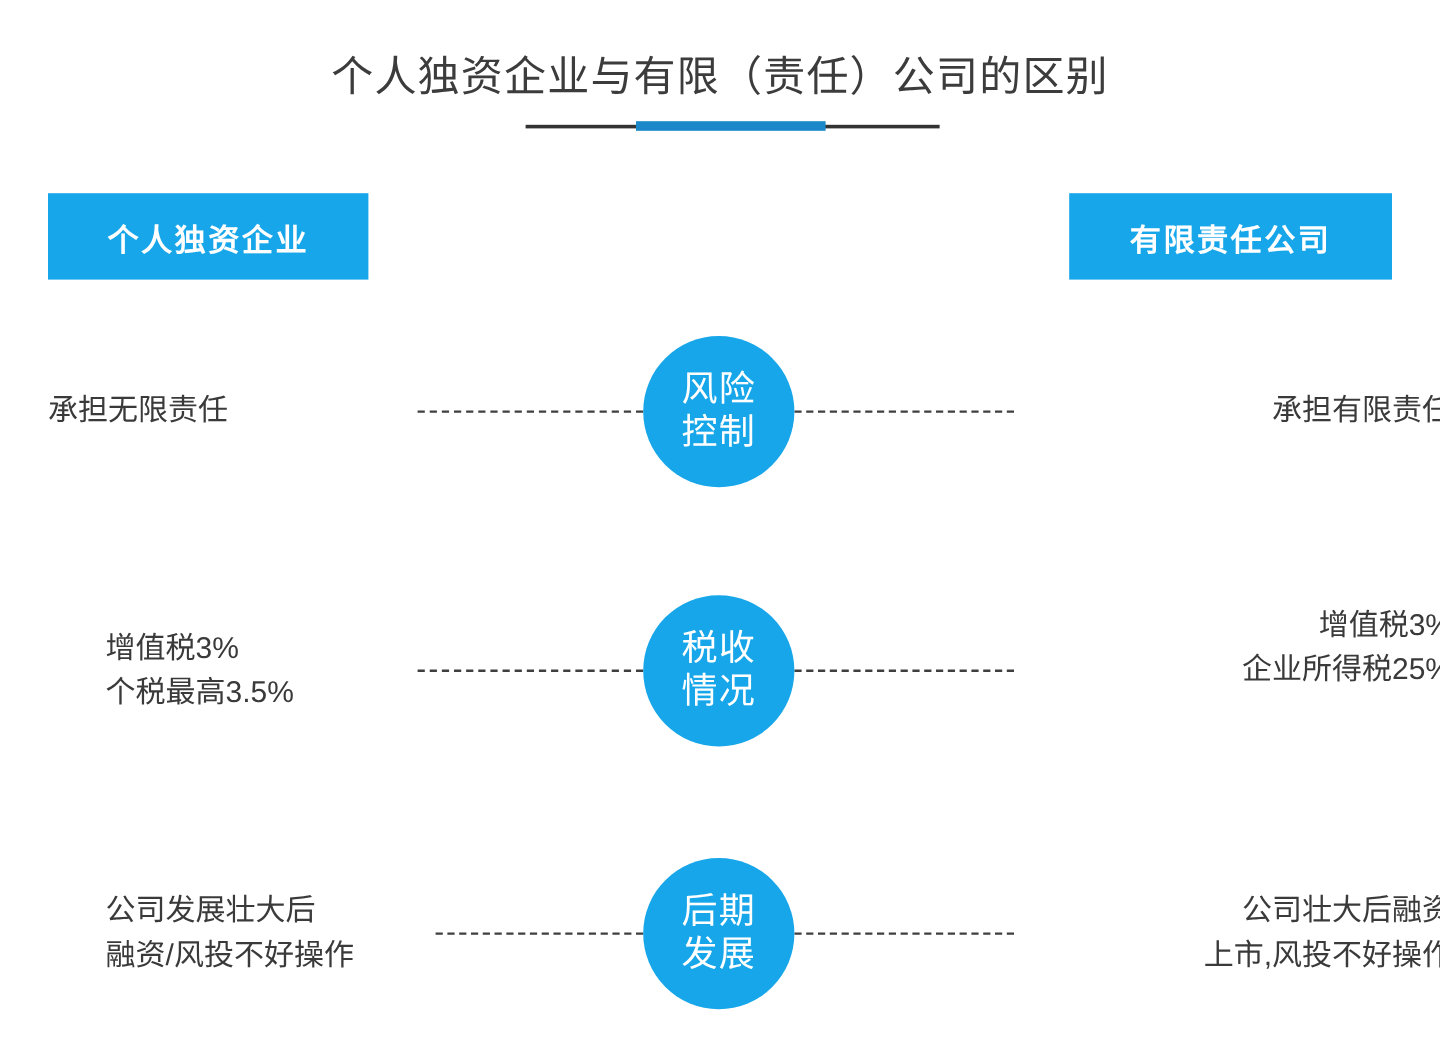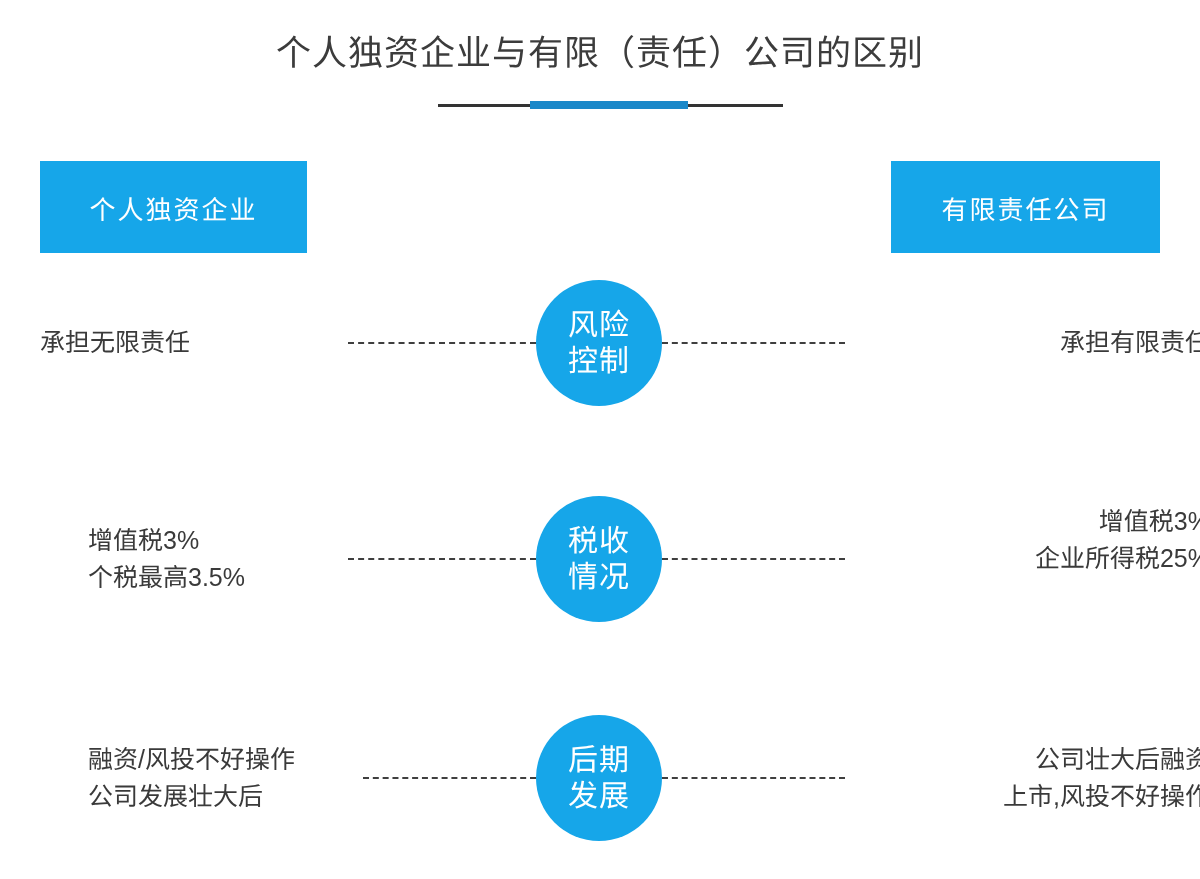--- a/index.html
+++ b/index.html
@@ -19,21 +19,21 @@
 
   
   .title-block {
     position: absolute;
     top: 0;
     left: 0;
     width: 1200px;
     text-align: center;
   }
   .page-title {
-    margin: 0;
+    margin: 12px;
     padding-top: 32px;
     font-size: 35px;
     font-weight: 400;
     letter-spacing: 1px;
     color: #3c3c3c;
     line-height: 1.2;
     white-space: nowrap;
   }
   .title-rule {
     position: absolute;
@@ -49,25 +49,25 @@
     left: 530px;
     width: 158px;
     height: 8px;
     background: #1a88c9;
   }
 
   
   .col-header {
     position: absolute;
     top: 161px;
-    height: 92px;
+    height: 72px;
     background: #16a6e9;
     color: #ffffff;
     font-size: 26px;
-    font-weight: normal;
+    font-weight: bold;
     letter-spacing: 2px;
     display: flex;
     align-items: center;
     justify-content: center;
     white-space: nowrap;
   }
   .col-header.left  { left: 40px;  width: 267px; }
   .col-header.right { left: 891px; width: 269px; }
 
   
@@ -197,22 +197,22 @@
     <div>增值税3%</div>
     <div>企业所得税25%</div>
   </div>
 </div>
 
 <div class="row r3">
   <div class="dash left"></div>
   <div class="dash right"></div>
 
   <div class="side-text left lines-2">
+    <div>公司发展壮大后</div>
     <div>融资/风投不好操作</div>
-    <div>公司发展壮大后</div>
   </div>
 
   <div class="badge">
     <span>后期</span>
     <span>发展</span>
   </div>
 
   <div class="side-text right lines-2">
     <div>公司壮大后融资</div>
     <div>上市,风投不好操作</div>

